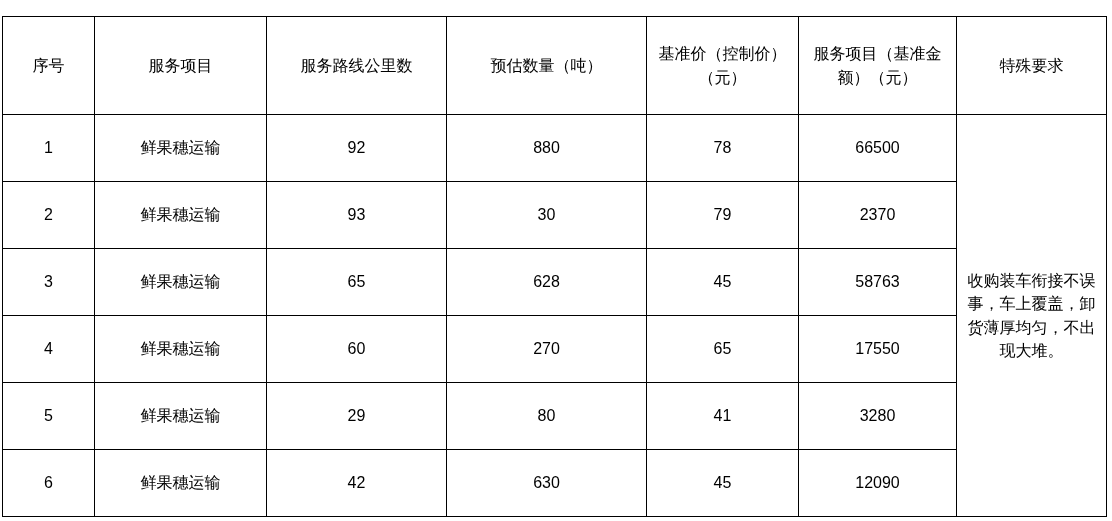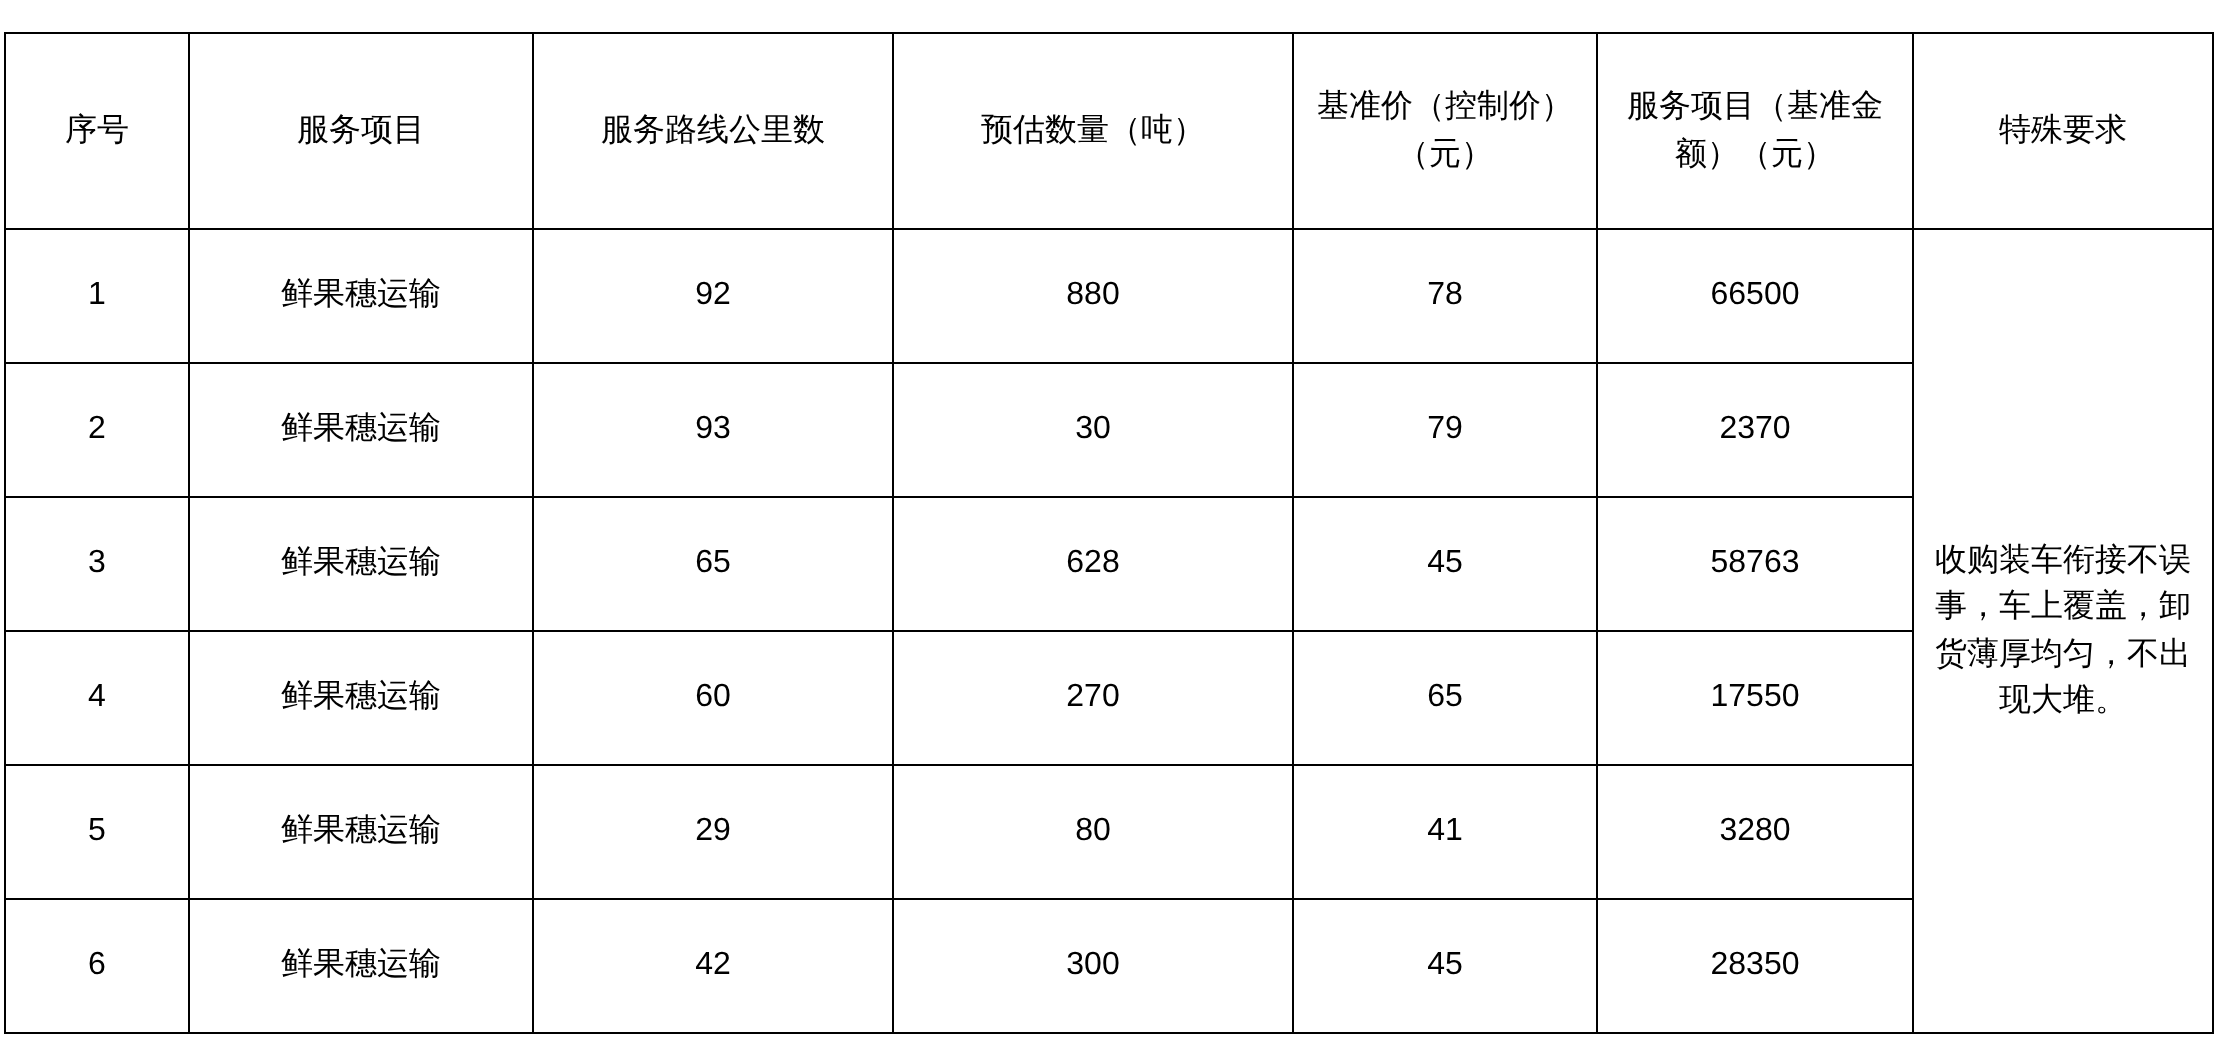--- a/index.html
+++ b/index.html
@@ -129,19 +129,19 @@
         <td>29</td>
         <td>80</td>
         <td>41</td>
         <td>3280</td>
       </tr>
 
       <tr class="body-row">
         <td>6</td>
         <td>鲜果穗运输</td>
         <td>42</td>
-        <td>300</td>
+        <td>630</td>
         <td>45</td>
-        <td>28350</td>
+        <td>12090</td>
       </tr>
     </tbody>
   </table>
 </div>
 
 </body></html>

